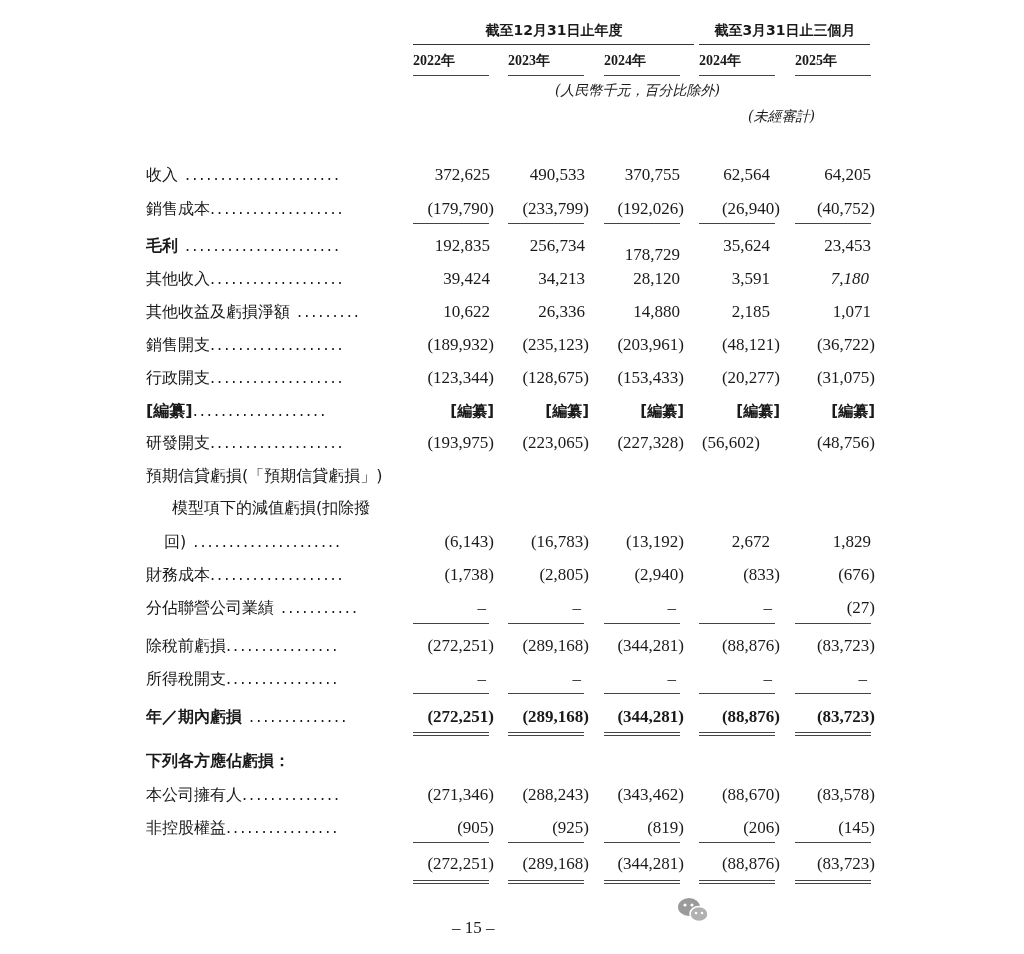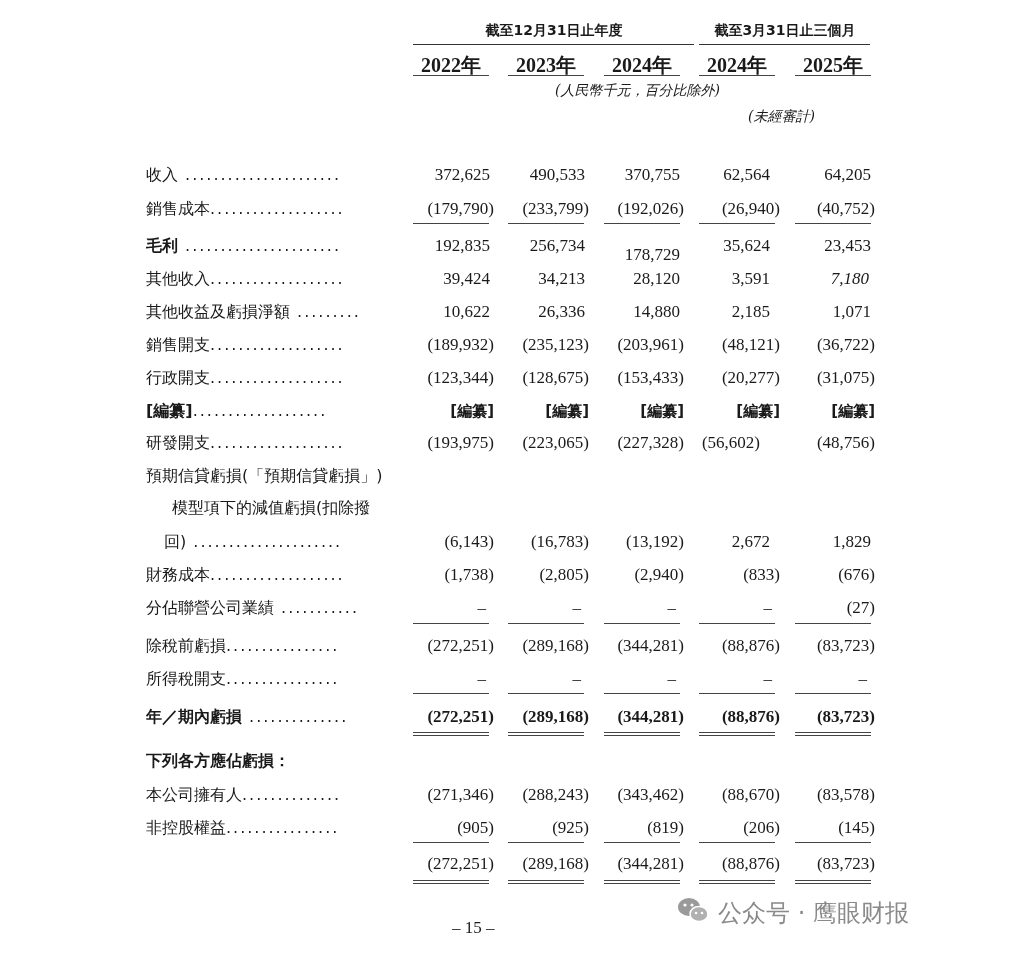--- a/index.html
+++ b/index.html
@@ -7,22 +7,22 @@
       width: 1024px; height: 954px; position: relative; overflow: hidden;
       font-family: "Liberation Serif", "DejaVu Serif", serif;
       color: #1a1a1a;
     }
     .abs { position: absolute; }
     .hdr-group {
       font-family: "DejaVu Sans", sans-serif;
       font-weight: bold; font-size: 14px; text-align: center; white-space: nowrap;
     }
     .hdr-year {
-      font-family: "Liberation Serif", serif; font-weight: bold; font-size: 20px;
-      text-align: center;
+      font-family: "Liberation Serif", serif; font-weight: bold; font-size: 14px;
+      text-align: left;
     }
     .rule { position: absolute; height: 0; border-top: 1px solid #333; }
     .note {
       font-style: italic; font-size: 14px; white-space: nowrap;
       font-family: "DejaVu Serif", serif;
     }
     .label {
       position: absolute; left: 146px; width: 244px;
       font-family: "DejaVu Sans", sans-serif; font-size: 16px;
       white-space: nowrap; overflow: hidden;
@@ -230,14 +230,13 @@
   <span>
     <svg width="34" height="28" viewBox="0 0 34 28">
       <ellipse cx="13" cy="11" rx="11" ry="9" fill="#9a9a9a"></ellipse>
       <circle cx="9" cy="9" r="1.6" fill="#fff"></circle>
       <circle cx="16" cy="9" r="1.6" fill="#fff"></circle>
       <ellipse cx="23" cy="18" rx="9" ry="7.5" fill="#b0b0b0" stroke="#fff" stroke-width="1.5"></ellipse>
       <circle cx="20" cy="17" r="1.3" fill="#fff"></circle>
       <circle cx="26" cy="17" r="1.3" fill="#fff"></circle>
     </svg>
   </span>
-  <span>公众号 · 鹰眼财报</span>
 </div>
 
 </body></html>

